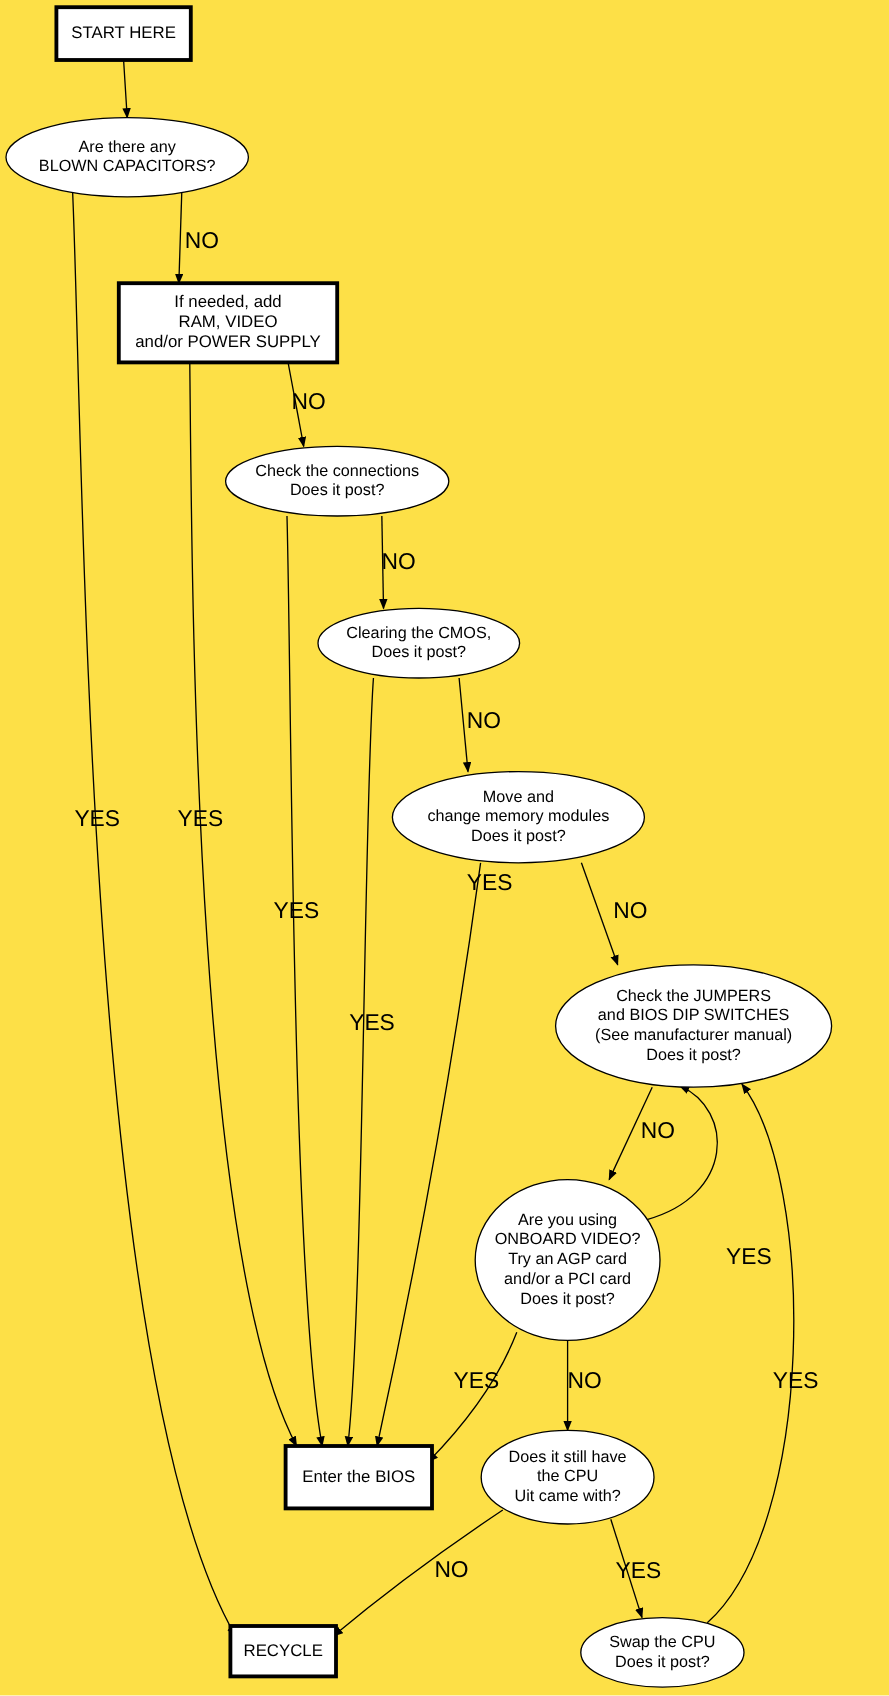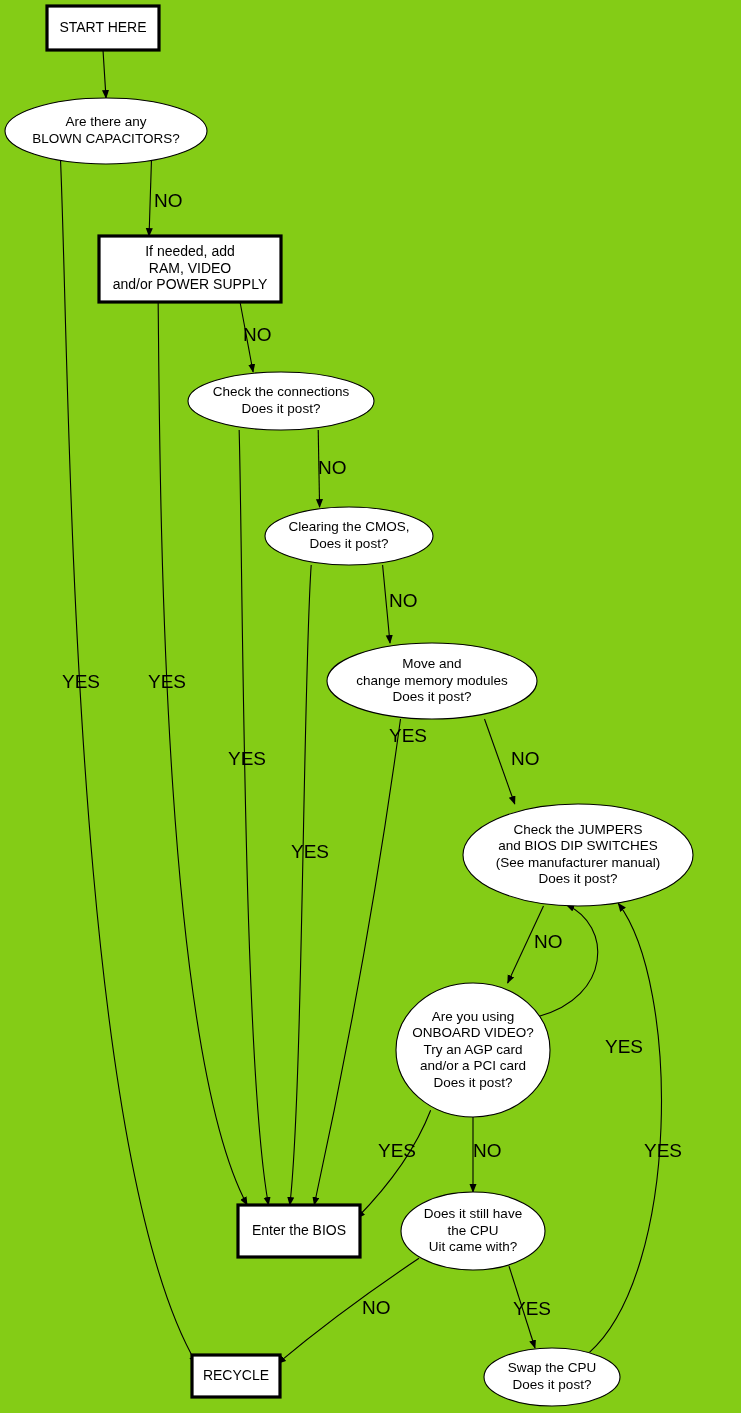--- a/index.html
+++ b/index.html
@@ -1,17 +1,17 @@
 <!DOCTYPE html>
 <html><head>
 <meta charset="utf-8">
 <style>
   html,body{margin:0;padding:0;background:#ffffff;}
   body{font-family:"Liberation Sans", sans-serif;}
-  #chart-root{position:relative;width:741px;height:1413px;background:#84cc16;overflow:hidden;}
+  #chart-root{position:relative;width:741px;height:1413px;background:#fde047;overflow:hidden;}
   svg{display:block;}
   .node-shape{fill:#ffffff;stroke:#000000;}
   .box-shape{stroke-width:3.2;}
   .ellipse-shape{stroke-width:1.1;}
   .edge-path{fill:none;stroke:#000000;stroke-width:1.1;}
   .node-text{font-family:"Liberation Sans", sans-serif;font-size:13.5px;fill:#000000;text-anchor:middle;dominant-baseline:middle;}
   .box-text{font-size:14px;}
   .edge-label{font-family:"Liberation Sans", sans-serif;font-size:19px;fill:#000000;text-anchor:start;dominant-baseline:middle;}
 </style>
 </head>

